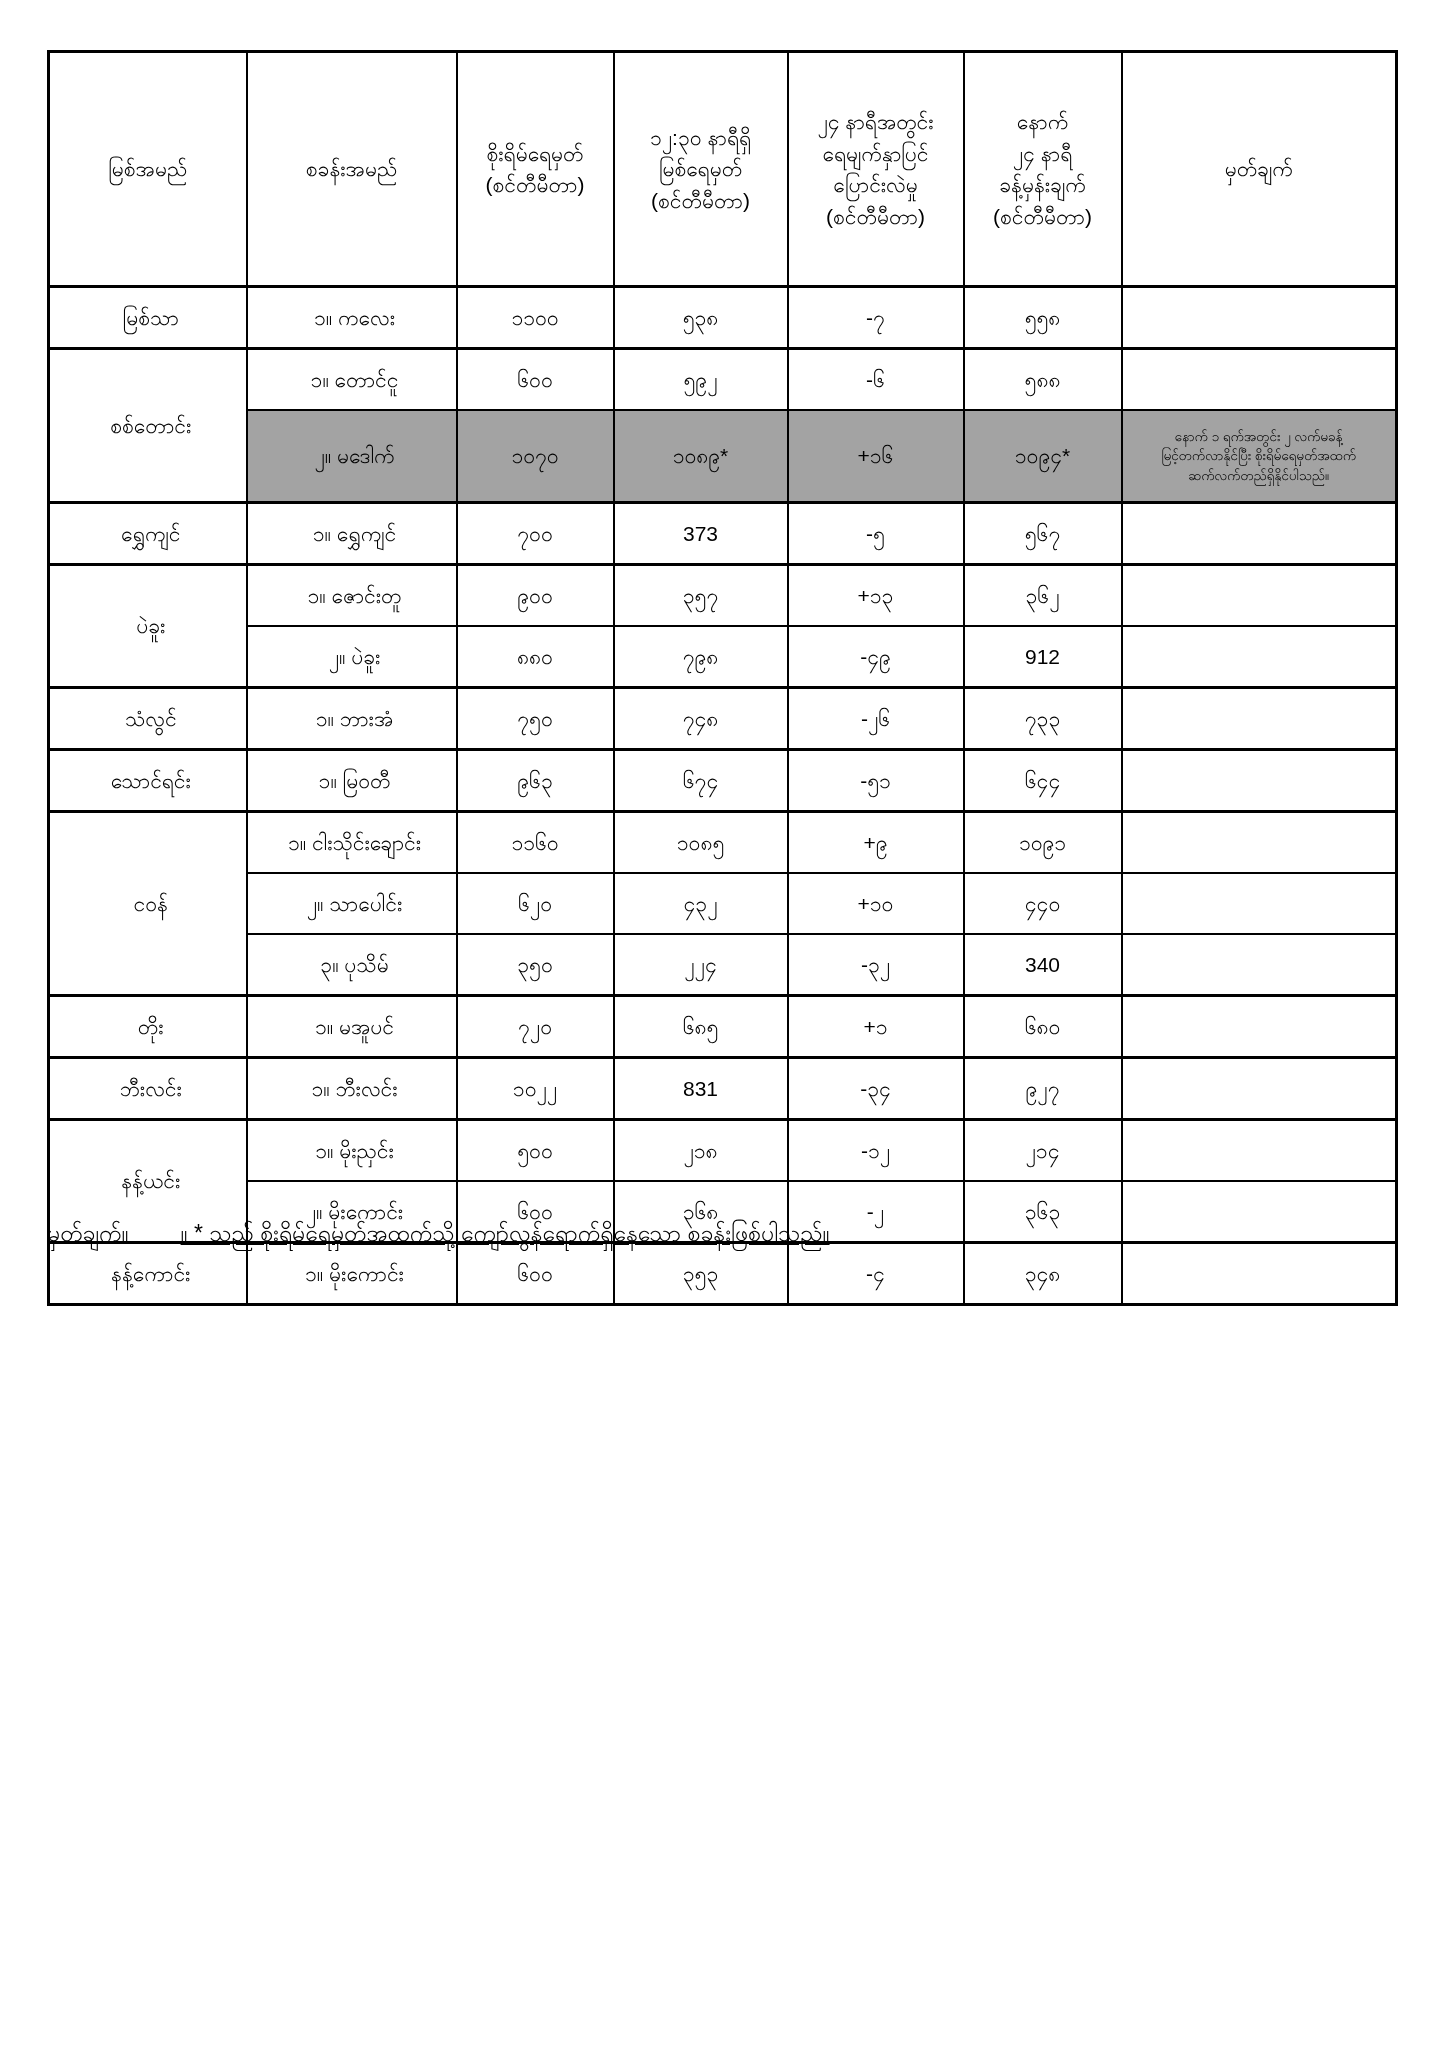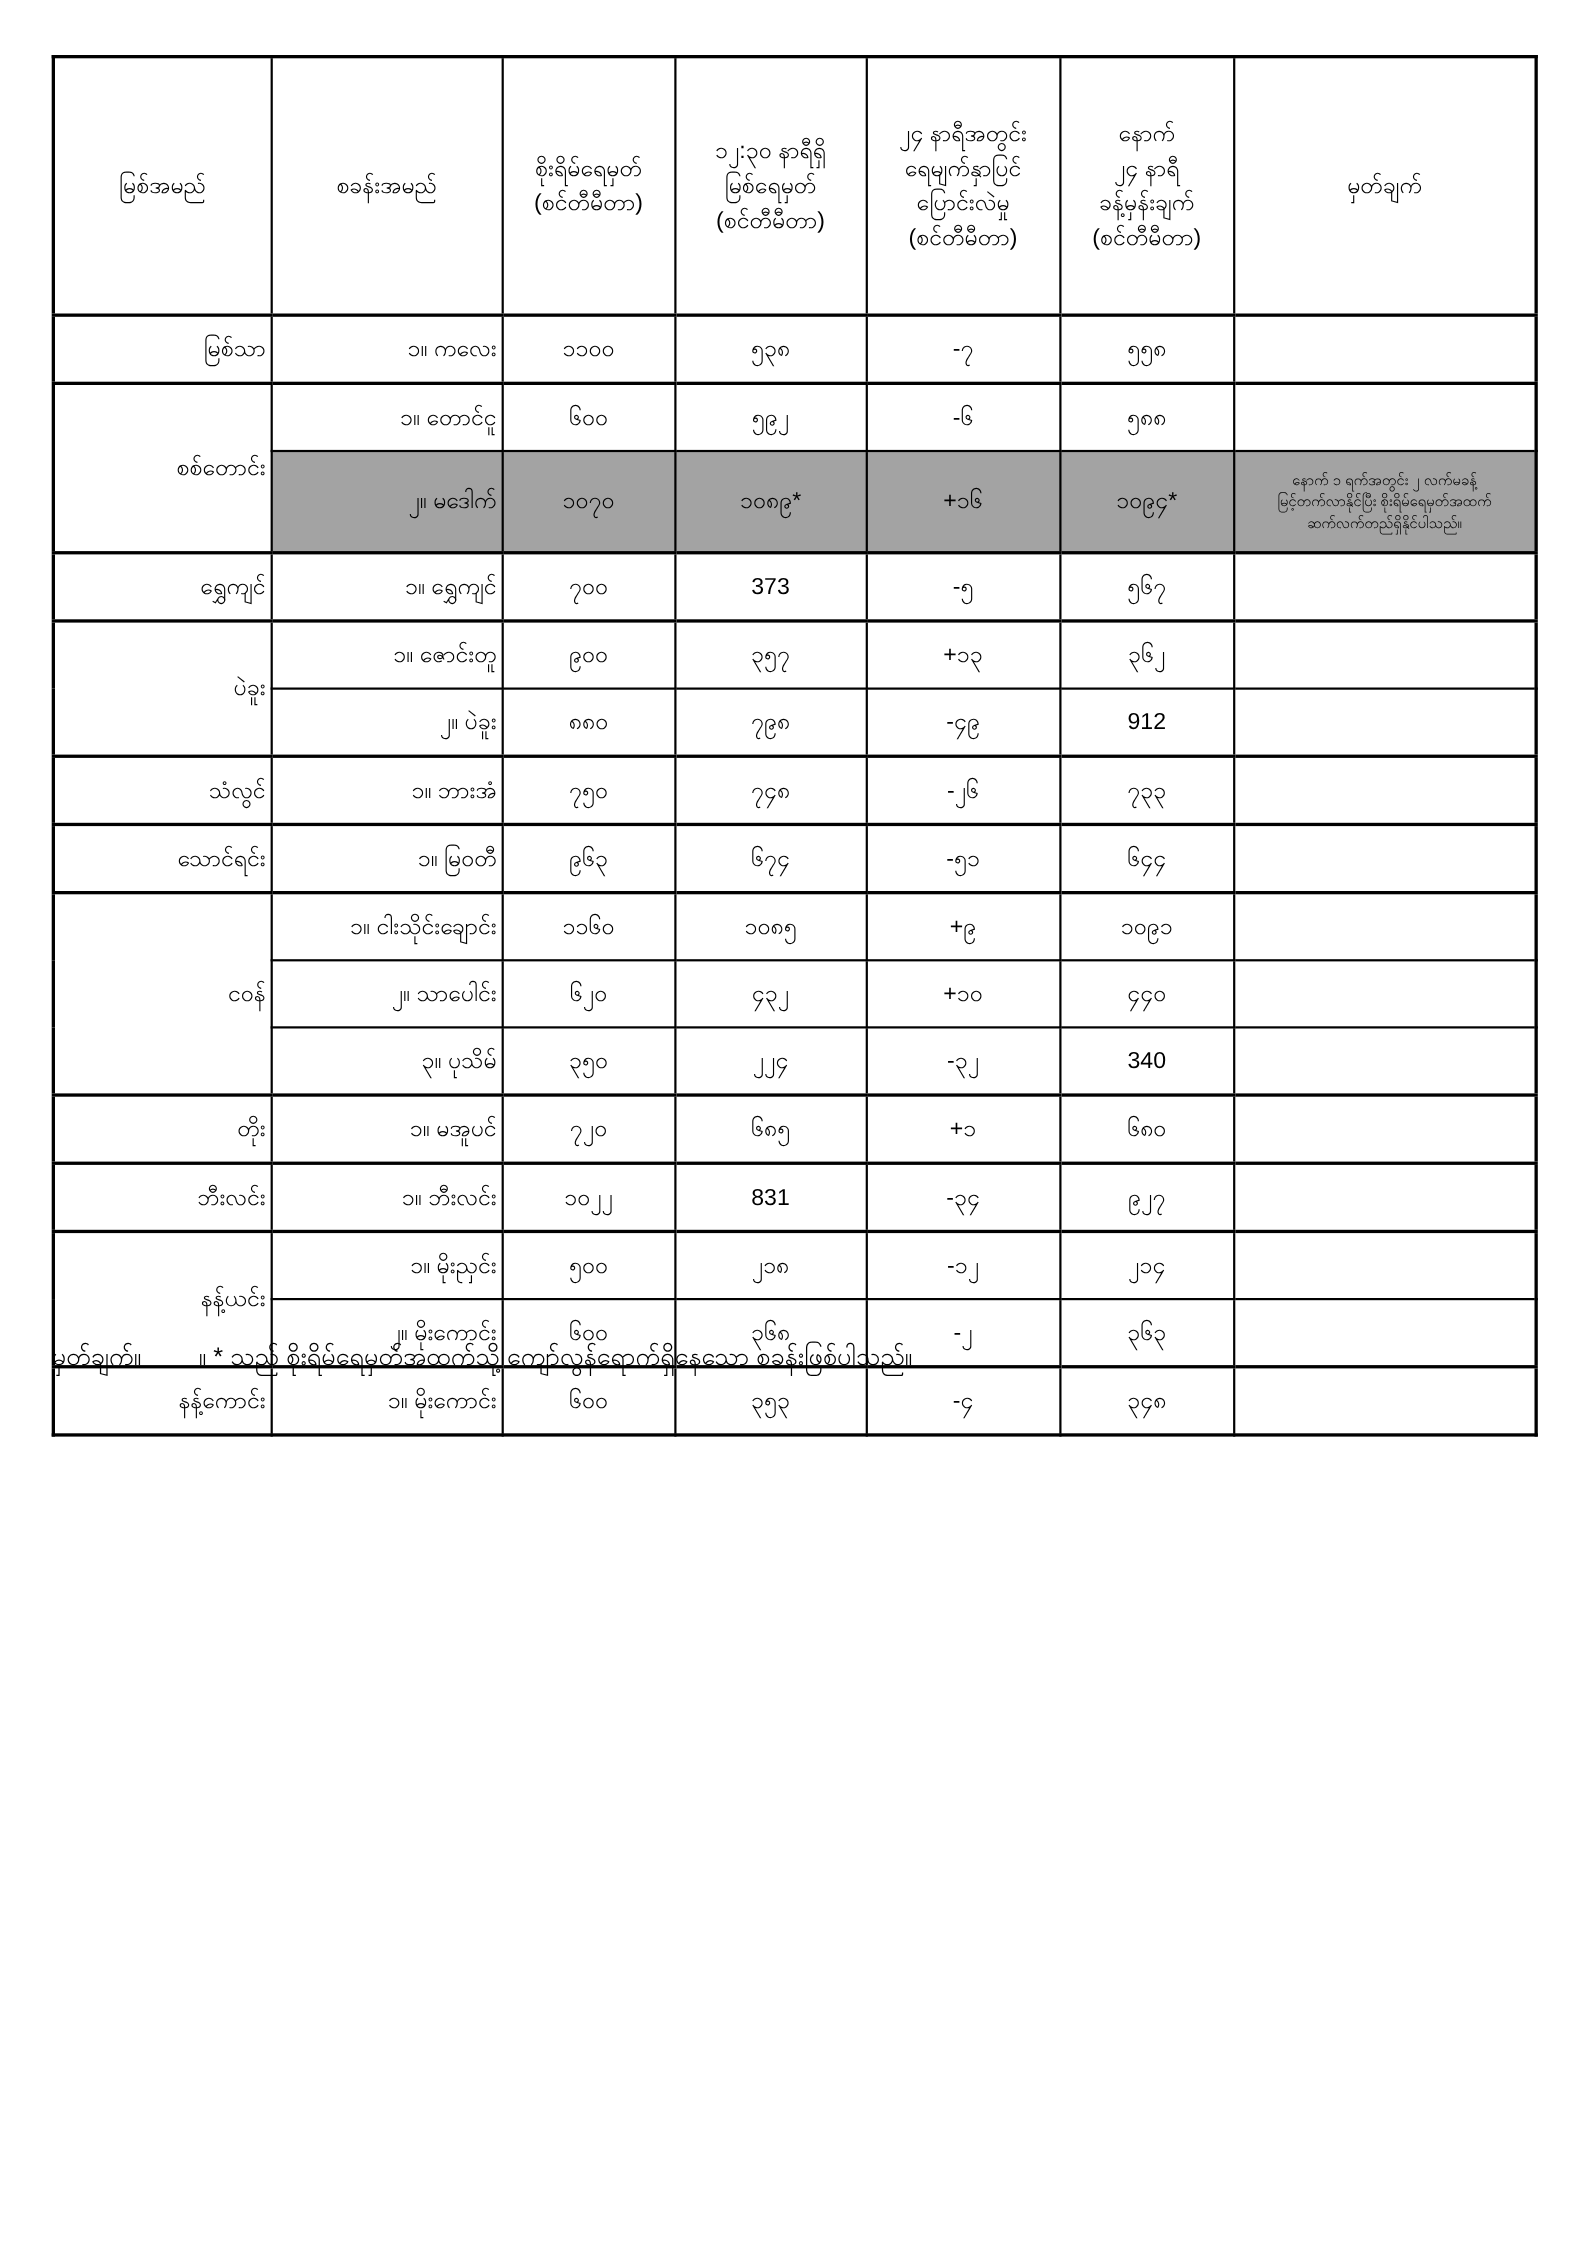--- a/index.html
+++ b/index.html
@@ -20,28 +20,28 @@
     text-align:center;vertical-align:middle;
     font-size:21px;line-height:1.5;
     white-space:pre-line;
     padding:2px 4px;
     font-weight:normal;
   }
   .river-table thead th{height:228px;}
   .river-table tbody td{height:55px;}
   .river-table tbody tr.tall td{height:86px;}
   .river-table tbody tr.group-start td{border-top:3px solid #000;}
-  td.river,td.station{text-align:right;padding-left:10px;margin-left:16px;}
+  td.river,td.station{text-align:center;padding-left:10px;margin-left:16px;}
   td.hl{background:#a3a3a3;}
   td.remark-small{font-size:13.5px;line-height:1.45;padding:2px 8px;}
   .footnote{
     position:absolute;left:47px;top:1218px;width:1350px;
     font-size:23px;white-space:nowrap;
   }
-  .footnote .fn-text{margin-left:52px;}
+  .footnote .fn-text{margin-left:52px;text-decoration:underline;}
 </style>
 </head>
 <body>
 
 <div class="page">
 
   <table class="river-table">
     <colgroup>
       <col style="width:198px">
       <col style="width:210px">

